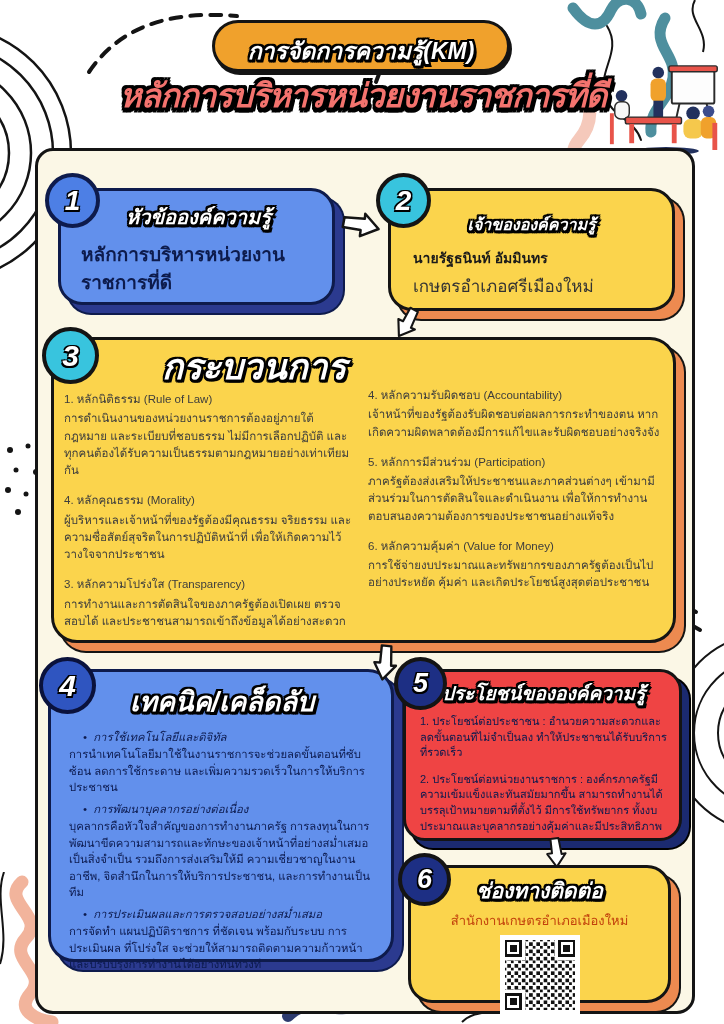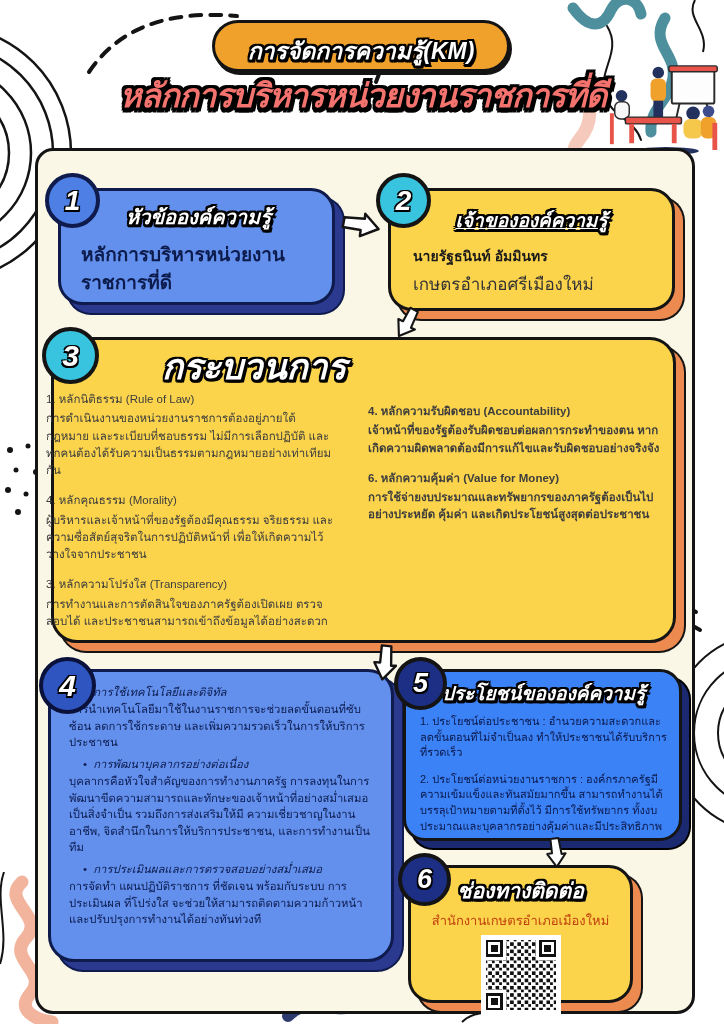--- a/index.html
+++ b/index.html
@@ -47,21 +47,21 @@
   .box{position:absolute;border-radius:24px;box-sizing:border-box;}
   .box-blue{
     background:#6290EC;border:3px solid #0E1B4C;
     box-shadow:9px 9px 0 -1px #2B3A8F, 9px 9px 0 1px #0E1B4C;
   }
   .box-yellow{
     background:#FBD44C;border:3px solid #141414;
     box-shadow:9px 9px 0 -1px #ED8A50, 9px 9px 0 1px #141414;
   }
   .box-blue-navy-shadow{
-    background:#3b82f6;border:3px solid #141414;
+    background:#ef4444;border:3px solid #141414;
     box-shadow:8px 8px 0 -1px #1B2A70, 8px 8px 0 1px #000;
   }
   
   .nbadge{
     position:absolute;border-radius:50%;
     display:flex;align-items:center;justify-content:center;
     font-weight:bold;font-style:italic;color:#fff;
     text-shadow:-1.5px -1.5px 0 #000,1.5px -1.5px 0 #000,-1.5px 1.5px 0 #000,1.5px 1.5px 0 #000,0 2px 0 #000;
     box-sizing:border-box;z-index:5;
   }
@@ -184,65 +184,70 @@
     <div class="center disp" style="font-size:20px;margin-top:2px;">หัวข้อองค์ความรู้</div>
     <div style="font-size:19px;font-weight:bold;color:#0D1B4C;line-height:1.45;margin-top:8px;">หลักการบริหารหน่วยงานราชการที่ดี</div>
   </div>
   <div class="nbadge nb-blue" style="left:7px;top:22px;width:55px;height:55px;font-size:28px;">1</div>
 
   <svg class="arrow" style="left:303px;top:60px;transform:rotate(16deg);" width="40" height="28" viewBox="0 0 40 28">
     <path d="M2 11 L22 7 L21 2 L38 13 L22 25 L21 19 L3 21 Z" fill="#fff" stroke="#141414" stroke-width="2.5" stroke-linejoin="round"></path>
   </svg>
 
   <div class="box box-yellow" style="left:350px;top:37px;width:287px;height:123px;padding:8px 14px;">
-    <div class="center disp" style="font-size:19px;margin-top:6px;text-decoration:underline;">เจ้าขององค์ความรู้</div>
+    <div class="center disp" style="font-size:16px;margin-top:13px;">เจ้าขององค์ความรู้</div>
     <div style="font-size:14px;font-weight:bold;color:#1A1A1A;margin-top:10px;margin-left:8px;">นายรัฐธนินท์ อัมมินทร</div>
     <div style="font-size:17px;color:#333;margin-top:3px;margin-left:8px;">เกษตรอำเภอศรีเมืองใหม่</div>
   </div>
   <div class="nbadge nb-cyan" style="left:338px;top:22px;width:55px;height:55px;font-size:28px;">2</div>
 
   <svg class="arrow" style="left:352px;top:160px;transform:rotate(125deg);" width="34" height="24" viewBox="0 0 40 28">
     <path d="M2 11 L22 7 L21 2 L38 13 L22 25 L21 19 L3 21 Z" fill="#fff" stroke="#141414" stroke-width="2.5" stroke-linejoin="round"></path>
   </svg>
 
   <div class="box box-yellow" style="left:13px;top:186px;width:625px;height:306px;border-radius:26px;"></div>
   <div class="nbadge nb-cyan" style="left:4px;top:176px;width:57px;height:57px;font-size:30px;">3</div>
   <div class="abs disp" style="left:92px;top:188px;font-size:35px;margin-left:32px;">กระบวนการ</div>
 
-  <div class="abs small-txt body-dark" style="left:8px;top:240px;width:292px;">
+  <div class="abs small-txt body-dark" style="left:26px;top:240px;width:292px;">
     <div class="proc-item">
       <div class="proc-head">1. หลักนิติธรรม (Rule of Law)</div>
       <div>การดำเนินงานของหน่วยงานราชการต้องอยู่ภายใต้กฎหมาย และระเบียบที่ชอบธรรม ไม่มีการเลือกปฏิบัติ และทุกคนต้องได้รับความเป็นธรรมตามกฎหมายอย่างเท่าเทียมกัน</div>
     </div>
     <div class="proc-item">
       <div class="proc-head">4. หลักคุณธรรม (Morality)</div>
       <div>ผู้บริหารและเจ้าหน้าที่ของรัฐต้องมีคุณธรรม จริยธรรม และความซื่อสัตย์สุจริตในการปฏิบัติหน้าที่ เพื่อให้เกิดความไว้วางใจจากประชาชน</div>
     </div>
     <div class="proc-item">
       <div class="proc-head">3. หลักความโปร่งใส (Transparency)</div>
       <div>การทำงานและการตัดสินใจของภาครัฐต้องเปิดเผย ตรวจสอบได้ และประชาชนสามารถเข้าถึงข้อมูลได้อย่างสะดวก</div>
     </div>
   </div>
 
-  <div class="abs small-txt body-dark" style="left:330px;top:252px;width:292px;font-weight:bold;">
+  <div class="abs small-txt body-dark" style="left:330px;top:236px;width:292px;">
     <div class="proc-item">
       <div class="proc-head">4. หลักความรับผิดชอบ (Accountability)</div>
       <div>เจ้าหน้าที่ของรัฐต้องรับผิดชอบต่อผลการกระทำของตน หากเกิดความผิดพลาดต้องมีการแก้ไขและรับผิดชอบอย่างจริงจัง</div>
+    </div>
+    <div class="proc-item">
+      <div class="proc-head">5. หลักการมีส่วนร่วม (Participation)</div>
+      <div>ภาครัฐต้องส่งเสริมให้ประชาชนและภาคส่วนต่างๆ เข้ามามีส่วนร่วมในการตัดสินใจและดำเนินงาน เพื่อให้การทำงานตอบสนองความต้องการของประชาชนอย่างแท้จริง</div>
     </div>
     <div class="proc-item">
       <div class="proc-head">6. หลักความคุ้มค่า (Value for Money)</div>
       <div>การใช้จ่ายงบประมาณและทรัพยากรของภาครัฐต้องเป็นไปอย่างประหยัด คุ้มค่า และเกิดประโยชน์สูงสุดต่อประชาชน</div>
     </div>
   </div>
 
   <svg class="arrow" style="left:328px;top:498px;transform:rotate(102deg);" width="38" height="27" viewBox="0 0 40 28">
     <path d="M2 11 L22 7 L21 2 L38 13 L22 25 L21 19 L3 21 Z" fill="#fff" stroke="#141414" stroke-width="2.5" stroke-linejoin="round"></path>
   </svg>
 
   <div class="box box-blue" style="left:10px;top:518px;width:346px;height:293px;border-radius:26px;padding:6px 16px 8px 18px;">
+    <div class="center disp" style="font-size:27px;margin-top:2px;">เทคนิค/เคล็ดลับ</div>
     <div class="tech-txt body-navy" style="margin-top:6px;">
       <div>
         <div class="bullet-head">การใช้เทคโนโลยีและดิจิทัล</div>
         <div>การนำเทคโนโลยีมาใช้ในงานราชการจะช่วยลดขั้นตอนที่ซับซ้อน ลดการใช้กระดาษ และเพิ่มความรวดเร็วในการให้บริการประชาชน</div>
       </div>
       <div>
         <div class="bullet-head">การพัฒนาบุคลากรอย่างต่อเนื่อง</div>
         <div>บุคลากรคือหัวใจสำคัญของการทำงานภาครัฐ การลงทุนในการพัฒนาขีดความสามารถและทักษะของเจ้าหน้าที่อย่างสม่ำเสมอ เป็นสิ่งจำเป็น รวมถึงการส่งเสริมให้มี ความเชี่ยวชาญในงานอาชีพ, จิตสำนึกในการให้บริการประชาชน, และการทำงานเป็น ทีม</div>
       </div>
       <div>
@@ -259,21 +264,21 @@
       <div class="benefit-item">1. ประโยชน์ต่อประชาชน : อำนวยความสะดวกและลดขั้นตอนที่ไม่จำเป็นลง ทำให้ประชาชนได้รับบริการที่รวดเร็ว</div>
       <div class="benefit-item">2. ประโยชน์ต่อหน่วยงานราชการ : องค์กรภาครัฐมีความเข้มแข็งและทันสมัยมากขึ้น สามารถทำงานได้บรรลุเป้าหมายตามที่ตั้งไว้ มีการใช้ทรัพยากร ทั้งงบประมาณและบุคลากรอย่างคุ้มค่าและมีประสิทธิภาพ</div>
     </div>
   </div>
   <div class="nbadge nb-navy" style="left:356px;top:506px;width:53px;height:53px;font-size:27px;">5</div>
 
   <svg class="arrow" style="left:502px;top:690px;transform:rotate(90deg);" width="32" height="23" viewBox="0 0 40 28">
     <path d="M2 11 L22 7 L21 2 L38 13 L22 25 L21 19 L3 21 Z" fill="#fff" stroke="#141414" stroke-width="2.5" stroke-linejoin="round"></path>
   </svg>
 
-  <div class="box box-yellow" style="left:370px;top:714px;width:225px;height:138px;padding:5px 10px;">
+  <div class="box box-yellow" style="left:370px;top:714px;width:263px;height:138px;padding:5px 10px;">
     <div class="center disp" style="font-size:21px;margin-top:1px;">ช่องทางติดต่อ</div>
     <div class="center" style="font-size:13px;color:#c2410c;margin-top:3px;">สำนักงานเกษตรอำเภอเมืองใหม่</div>
     <div style="display:flex;justify-content:center;margin-top:4px;">
       <svg width="80" height="80" viewBox="0 0 33 33" style="background:#fff;" shape-rendering="crispEdges">
         <defs>
           <pattern id="qrp" width="3" height="3" patternUnits="userSpaceOnUse">
             <rect width="1.4" height="1.4" fill="#111"></rect>
             <rect x="1.6" y="1.6" width="1.1" height="1.1" fill="#111"></rect>
           </pattern>
         </defs>

